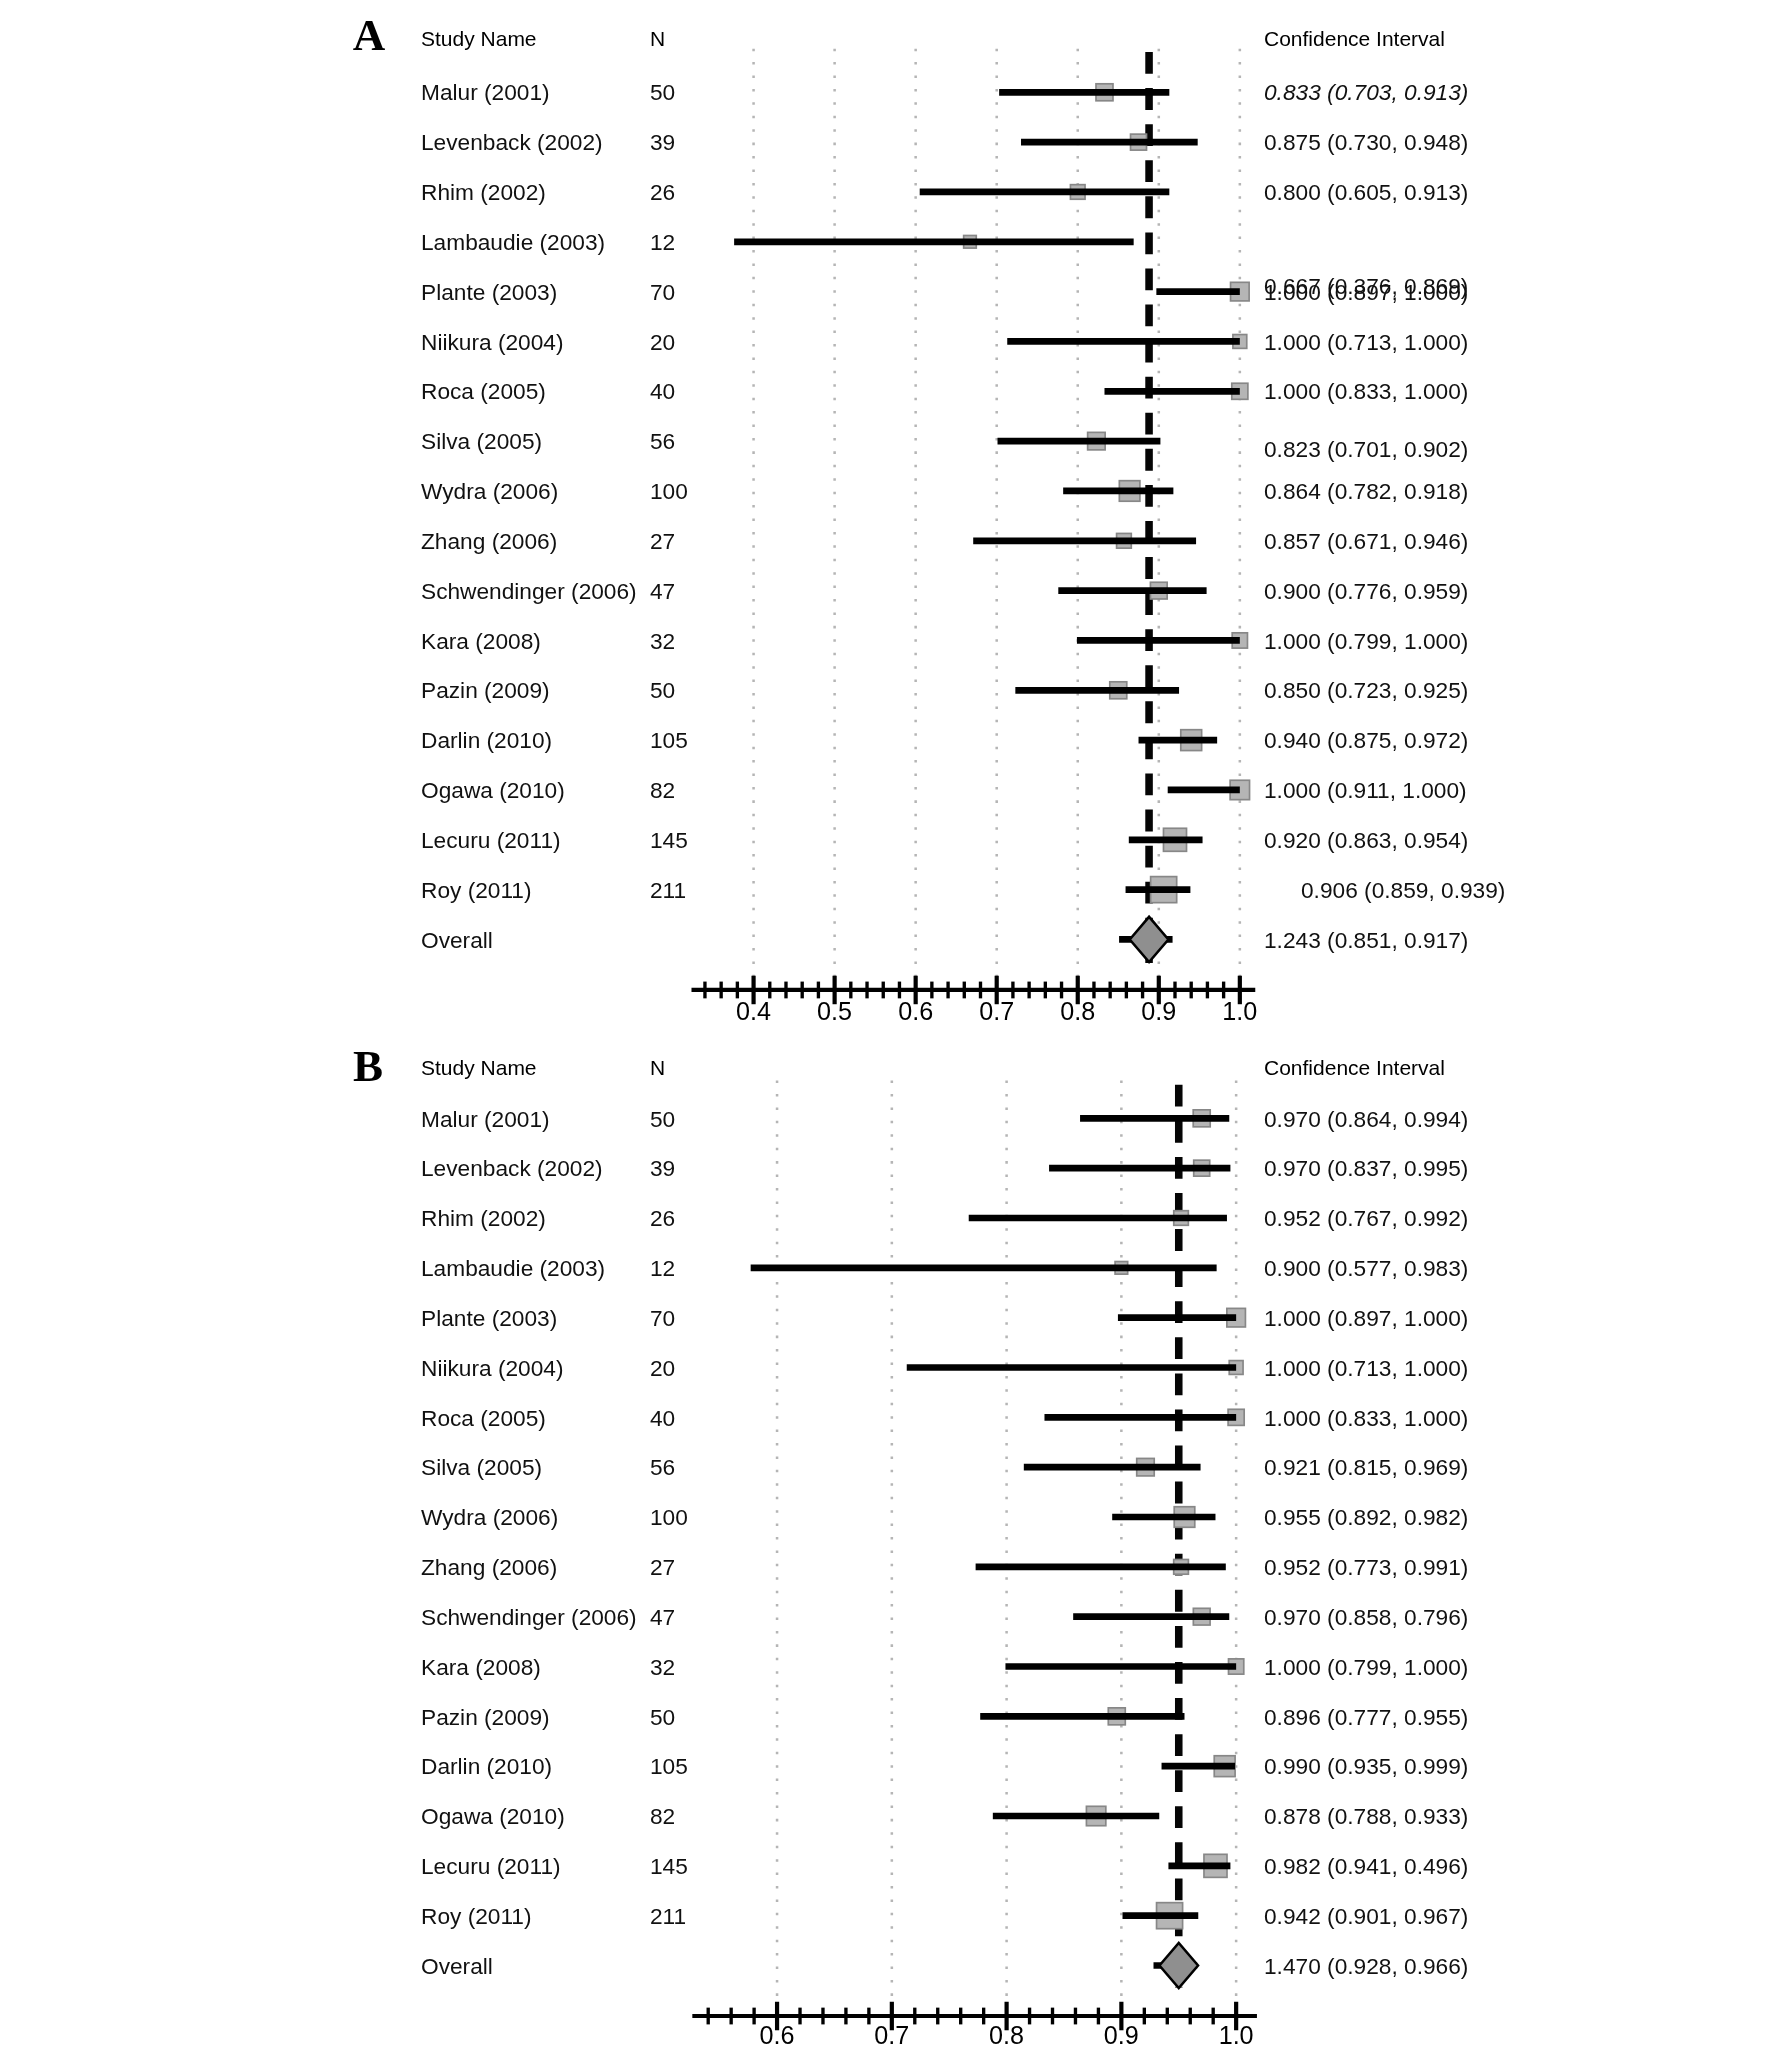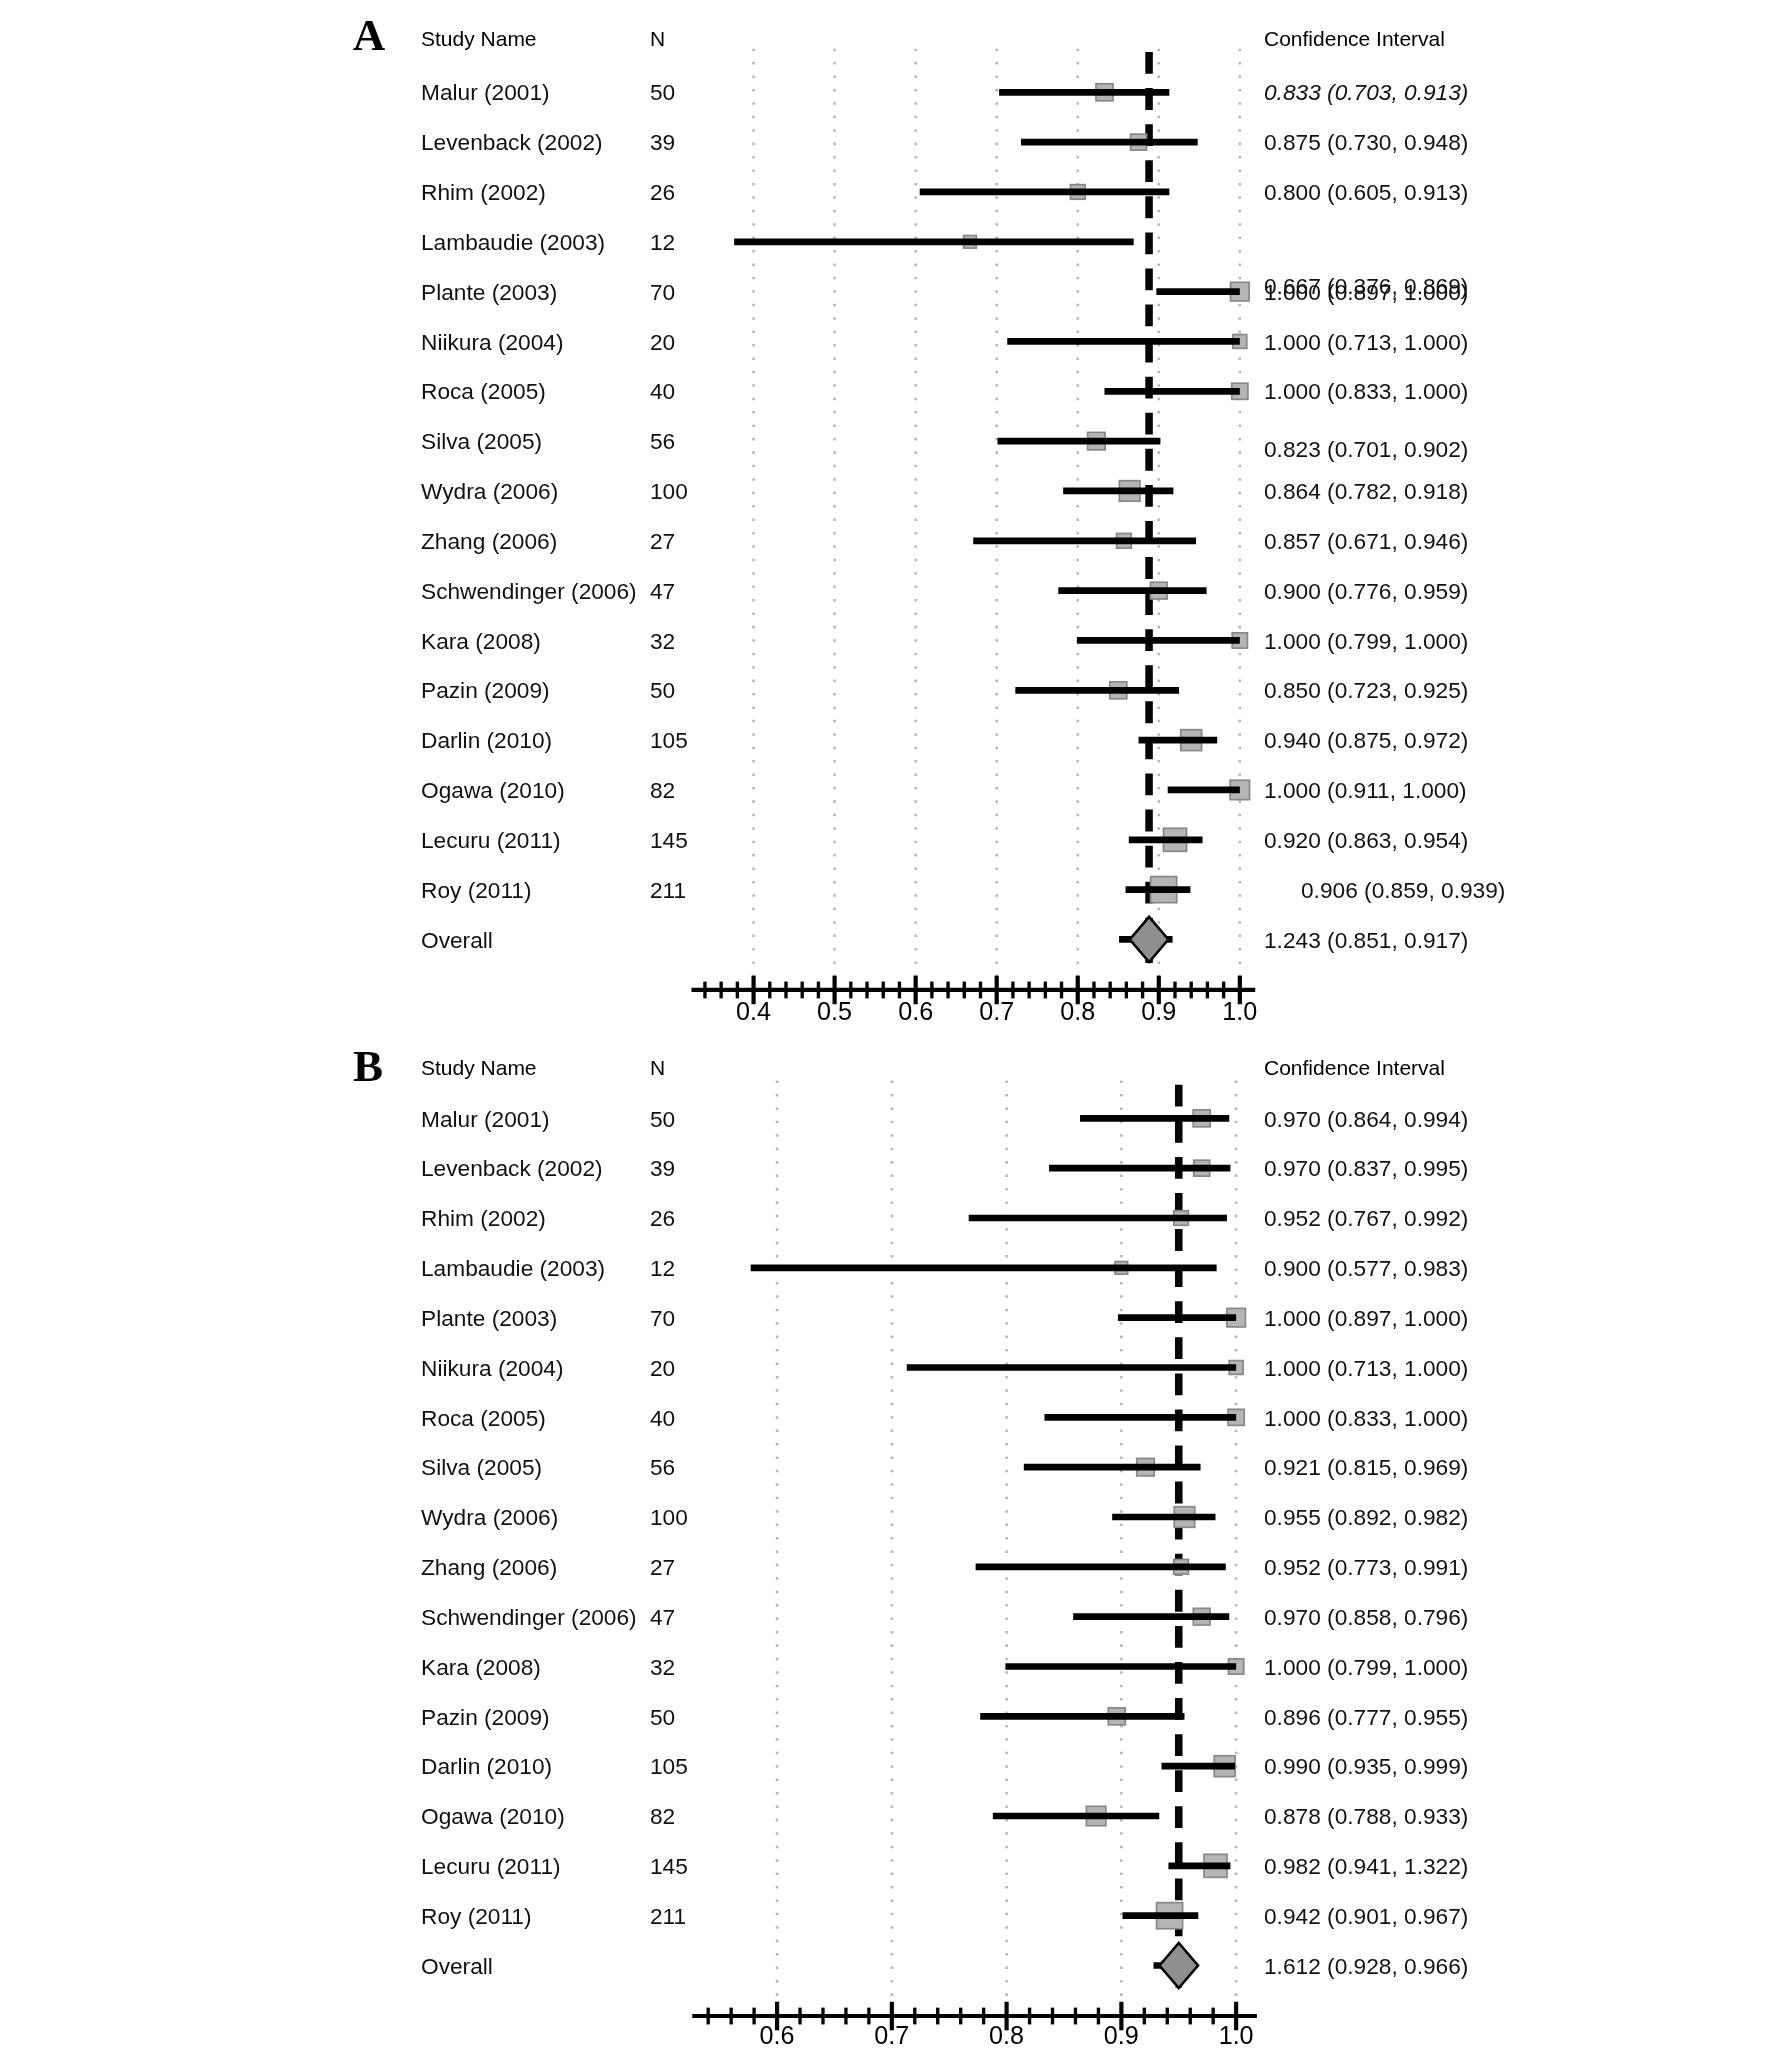--- a/index.html
+++ b/index.html
@@ -280,20 +280,20 @@
     <div class="rowtext" style="left: 650px; top: 1717px;">50</div>
     <div class="rowtext" style="left: 1264px; top: 1717px;">0.896 (0.777, 0.955)</div>
     <div class="rowtext" style="left: 421px; top: 1766px;">Darlin (2010)</div>
     <div class="rowtext" style="left: 650px; top: 1766px;">105</div>
     <div class="rowtext" style="left: 1264px; top: 1766px;">0.990 (0.935, 0.999)</div>
     <div class="rowtext" style="left: 421px; top: 1816px;">Ogawa (2010)</div>
     <div class="rowtext" style="left: 650px; top: 1816px;">82</div>
     <div class="rowtext" style="left: 1264px; top: 1816px;">0.878 (0.788, 0.933)</div>
     <div class="rowtext" style="left: 421px; top: 1866px;">Lecuru (2011)</div>
     <div class="rowtext" style="left: 650px; top: 1866px;">145</div>
-    <div class="rowtext" style="left: 1264px; top: 1866px;">0.982 (0.941, 1.322)</div>
+    <div class="rowtext" style="left: 1264px; top: 1866px;">0.982 (0.941, 0.496)</div>
     <div class="rowtext" style="left: 421px; top: 1916px;">Roy (2011)</div>
     <div class="rowtext" style="left: 650px; top: 1916px;">211</div>
     <div class="rowtext" style="left: 1264px; top: 1916px;">0.942 (0.901, 0.967)</div>
     <div class="rowtext" style="left: 421px; top: 1966px;">Overall</div>
-    <div class="rowtext" style="left: 1264px; top: 1966px;">1.612 (0.928, 0.966)</div>
+    <div class="rowtext" style="left: 1264px; top: 1966px;">1.470 (0.928, 0.966)</div>
   </div>
 
 
 </body></html>

